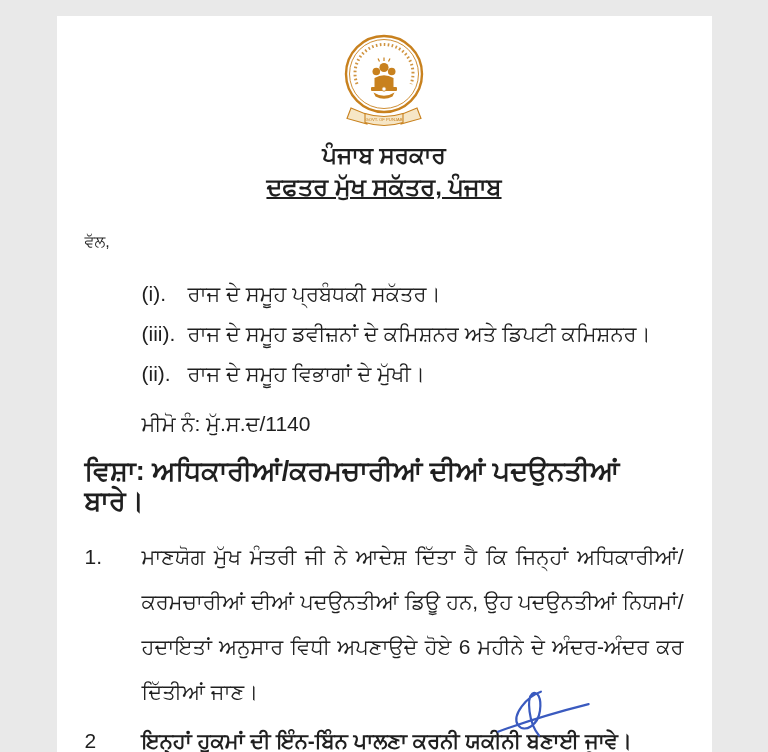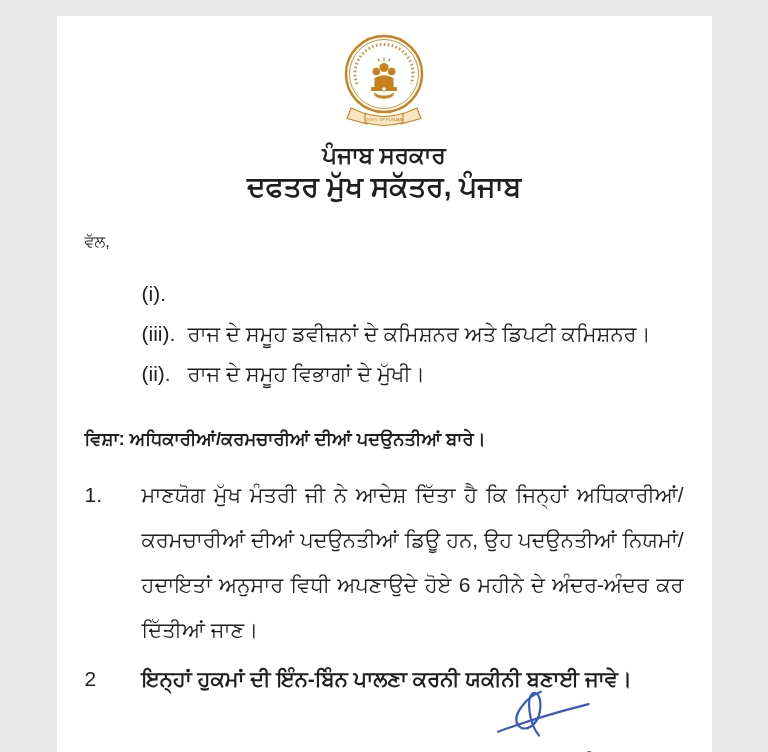--- a/index.html
+++ b/index.html
@@ -18,29 +18,29 @@
     background:var(--page-bg);
     color:var(--text-color);
     font-family:"Liberation Sans","DejaVu Sans",sans-serif;
     overflow:hidden;
   }
   .content{padding:14px 28px 0 28px;}
   .emblem{width:100px;height:100px;margin:0 auto;color:var(--emblem-gold);}
   .emblem svg{display:block;width:100%;height:100%;}
   .hdr{text-align:center;font-weight:700;}
   .hdr-line1{margin-top:10px;font-size:23px;line-height:30px;}
-  .hdr-line2{font-size:28px;line-height:34px;}
+  .hdr-line2{font-size:24px;line-height:34px;text-decoration:underline;}
   .salutation{margin-top:24px;font-size:16px;line-height:28px;}
   .recipients{margin-top:18px;}
   .recipient{display:flex;padding-left:57px;font-size:21px;line-height:40px;}
   .recipient .num{width:46px;flex:0 0 46px;}
   .recipient .txt{flex:1;}
   .memo-row{display:flex;justify-content:space-between;margin-top:14px;font-size:21px;line-height:32px;}
   .memo-row .memo-no{padding-left:57px;}
-  .subject{margin-top:16px;font-size:18px;line-height:30px;font-weight:700;}
+  .subject{margin-top:16px;font-size:27px;line-height:30px;font-weight:700;}
   .para{display:flex;margin-top:18px;font-size:21px;line-height:45px;}
   .para .num{width:57px;flex:0 0 57px;}
   .para .txt{flex:1;text-align:justify;}
   .para.second{margin-top:4px;}
   .para.second .txt{text-align:left;font-weight:bold;}
   .sign-block{
     position:absolute;right:33px;top:669px;width:200px;
     display:flex;flex-direction:column;align-items:flex-start;
   }
   .sign-scribble{width:120px;height:62px;color:var(--signature-blue);margin-right:14px;}
@@ -82,32 +82,34 @@
     </div>
 
     <div class="hdr hdr-line1">ਪੰਜਾਬ ਸਰਕਾਰ</div>
     <div class="hdr hdr-line2">ਦਫਤਰ ਮੁੱਖ ਸਕੱਤਰ, ਪੰਜਾਬ</div>
 
     <div class="salutation">ਵੱਲ,</div>
 
     <div class="recipients">
       <div class="recipient">
         <span class="num">(i).</span>
+        <span class="txt">ਰਾਜ ਦੇ ਸਮੂਹ ਪ੍ਰਬੰਧਕੀ ਸਕੱਤਰ।</span>
       </div>
       <div class="recipient">
         <span class="num">(iii).</span>
         <span class="txt">ਰਾਜ ਦੇ ਸਮੂਹ ਡਵੀਜ਼ਨਾਂ ਦੇ ਕਮਿਸ਼ਨਰ ਅਤੇ  ਡਿਪਟੀ ਕਮਿਸ਼ਨਰ।</span>
       </div>
       <div class="recipient">
         <span class="num">(ii).</span>
         <span class="txt">ਰਾਜ ਦੇ ਸਮੂਹ ਵਿਭਾਗਾਂ ਦੇ ਮੁੱਖੀ।</span>
       </div>
     </div>
 
     <div class="memo-row">
+      <span class="memo-no">ਮੀਮੋ ਨੰ: ਮੁੱ.ਸ.ਦ/1140</span>
     </div>
 
     <div class="subject">ਵਿਸ਼ਾ:  ਅਧਿਕਾਰੀਆਂ/ਕਰਮਚਾਰੀਆਂ ਦੀਆਂ ਪਦਉਨਤੀਆਂ ਬਾਰੇ।</div>
 
     <div class="para">
       <span class="num">1.</span>
       <span class="txt">ਮਾਣਯੋਗ ਮੁੱਖ ਮੰਤਰੀ ਜੀ ਨੇ ਆਦੇਸ਼ ਦਿੱਤਾ ਹੈ ਕਿ ਜਿਨ੍ਹਾਂ ਅਧਿਕਾਰੀਆਂ/ਕਰਮਚਾਰੀਆਂ ਦੀਆਂ ਪਦਉਨਤੀਆਂ ਡਿਊ ਹਨ, ਉਹ ਪਦਉਨਤੀਆਂ ਨਿਯਮਾਂ/ਹਦਾਇਤਾਂ ਅਨੁਸਾਰ ਵਿਧੀ ਅਪਣਾਉਦੇ ਹੋਏ 6 ਮਹੀਨੇ ਦੇ ਅੰਦਰ-ਅੰਦਰ ਕਰ ਦਿੱਤੀਆਂ ਜਾਣ।</span>
     </div>
 
     <div class="para second">

